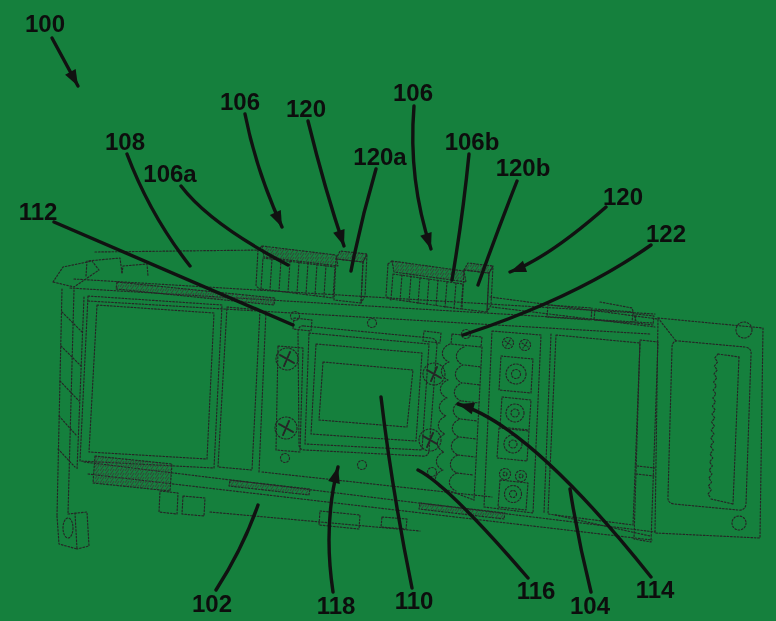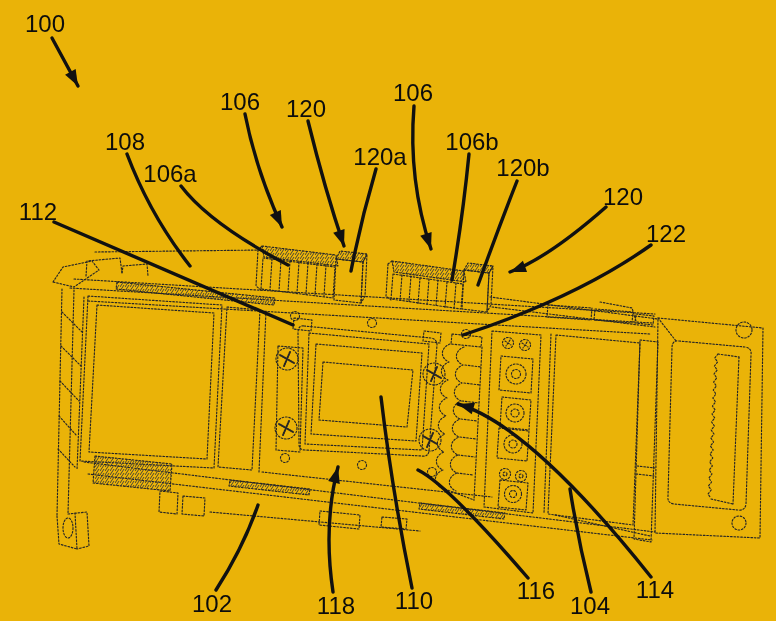--- a/index.html
+++ b/index.html
@@ -1,17 +1,17 @@
 <!DOCTYPE html>
 <html><head>
 <meta charset="utf-8">
 <style>
   html,body{margin:0;padding:0;background:#ffffff;}
-  .stage{position:relative;width:776px;height:621px;background:#eab308;overflow:hidden;
-         font-family:"Liberation Sans", sans-serif;}
+  .stage{position:relative;width:776px;height:621px;background:#15803d;overflow:hidden;
+         font-family:"Liberation Sans", sans-serif;font-weight:bold;}
   svg{display:block;}
   .sketch{stroke:#262626;fill:none;stroke-width:1.15;stroke-dasharray:1.6 1.8;
           stroke-linecap:round;stroke-linejoin:round;}
   .sketch .solidish{stroke-dasharray:1.2 1.3;}
   .ref-label{font-family:"Liberation Sans", sans-serif;font-size:24px;fill:#0d0d0d;
              text-anchor:middle;}
   .leader{fill:none;stroke:#111111;stroke-width:3.4;stroke-linecap:round;}
   .arrowhead{fill:#111111;stroke:none;}
 </style>
 </head>

